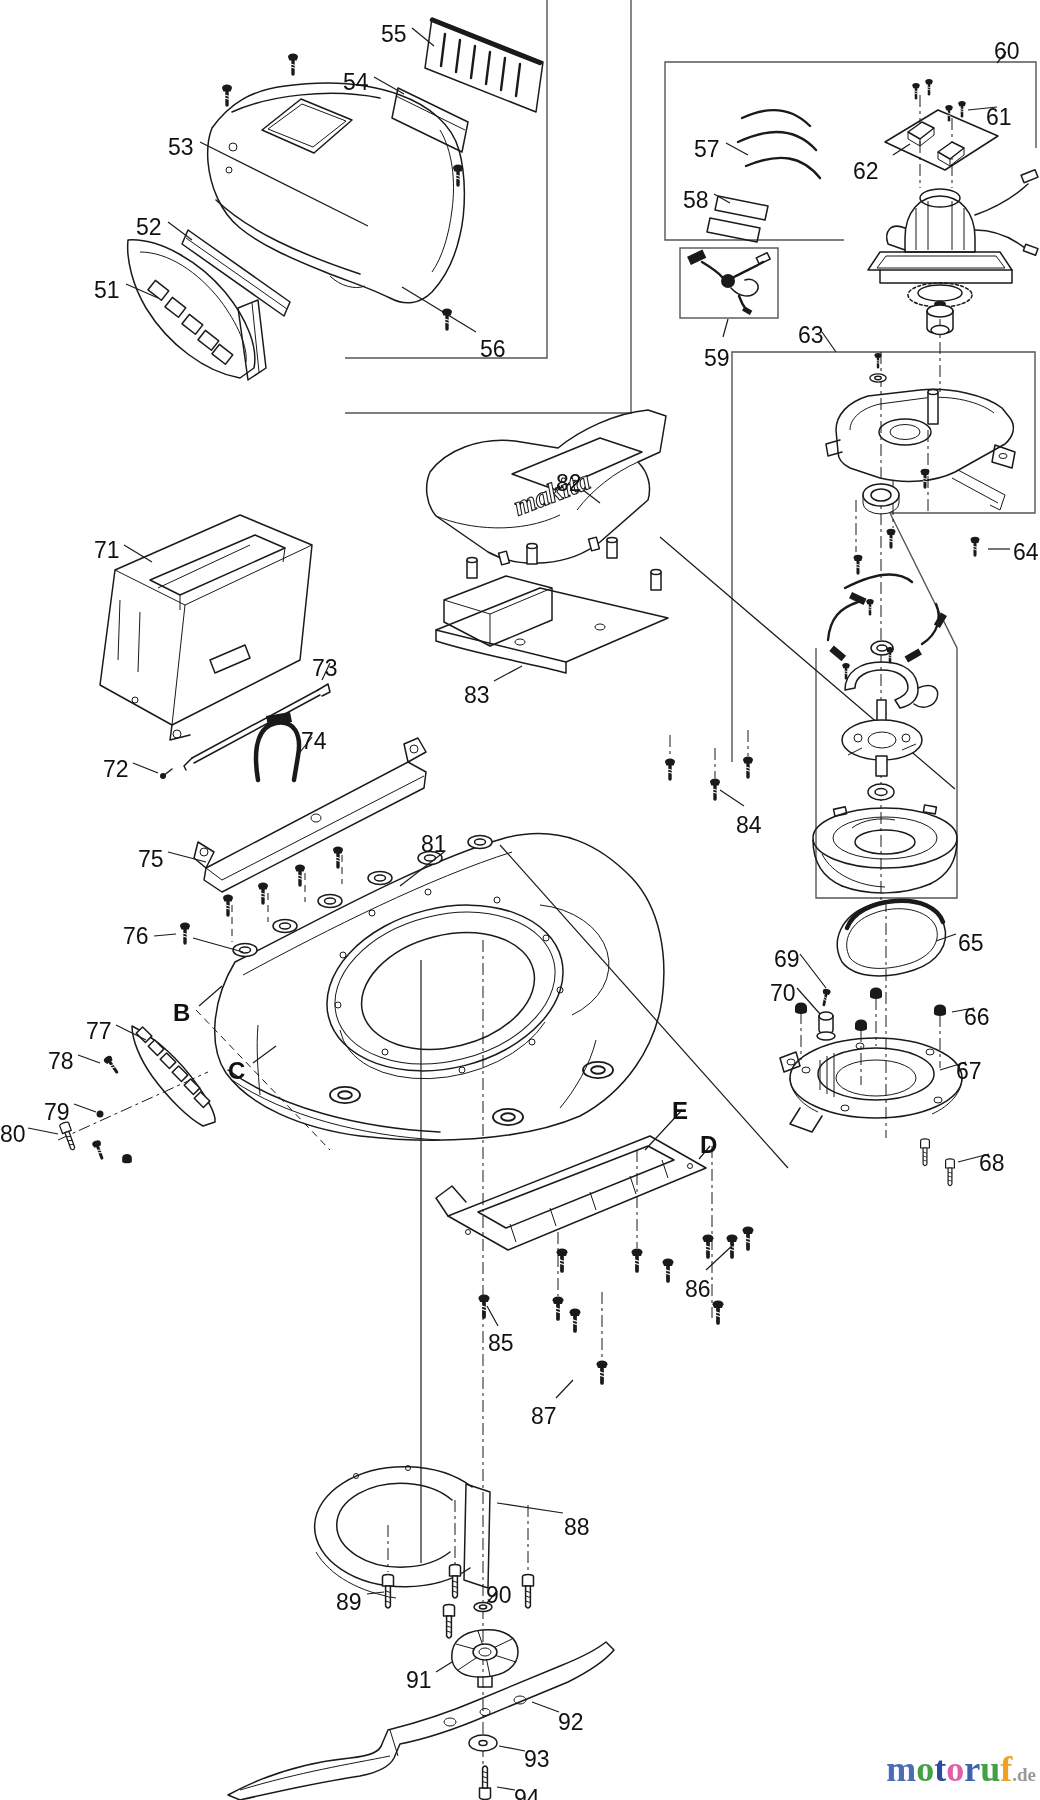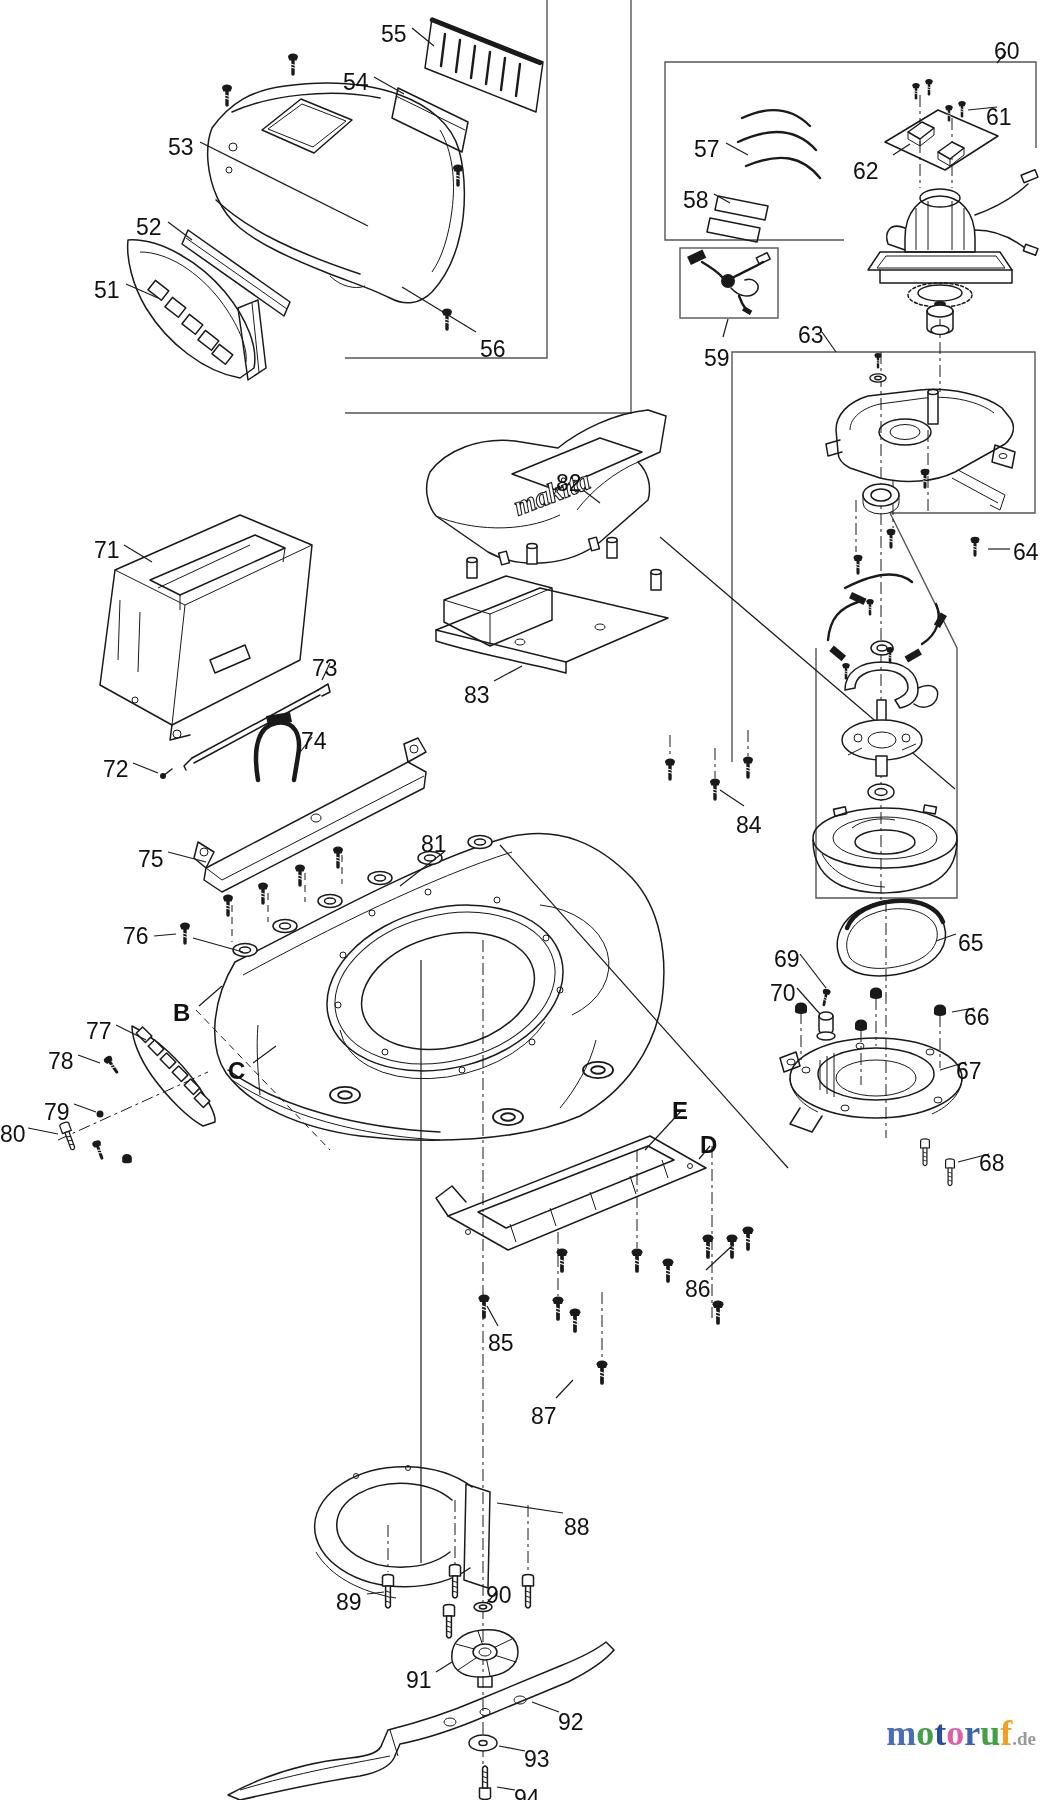--- a/index.html
+++ b/index.html
@@ -12,21 +12,21 @@
   .thin{fill:none;stroke:#1a1a1a;stroke-width:1;}
   .wf  {fill:#fff;stroke:#1a1a1a;stroke-width:1.5;stroke-linejoin:round;}
   .fl  {fill:#1a1a1a;stroke:none;}
   .ldr {fill:none;stroke:#1a1a1a;stroke-width:1.2;}
   .box {fill:none;stroke:#555;stroke-width:1.4;}
   .axis{fill:none;stroke:#1a1a1a;stroke-width:1;stroke-dasharray:12 4 3 4;}
   .dash{fill:none;stroke:#1a1a1a;stroke-width:1;stroke-dasharray:7 5;}
   .lbl {font:23px "Liberation Sans",sans-serif;fill:#111;}
   .lblB{font:bold 24px "Liberation Sans",sans-serif;fill:#111;}
   .logo{font:bold italic 28px "Liberation Serif",serif;fill:#fff;stroke:#1a1a1a;stroke-width:1.1;}
-  #wm{position:absolute;left:856px;top:1712px;width:180px;text-align:right;
+  #wm{position:absolute;left:856px;top:1748px;width:180px;text-align:right;
       font:bold 36px "Liberation Serif",serif;letter-spacing:0;}
   #wm .sfx{font:bold 19px "Liberation Serif",serif;color:#999;}
 </style>
 </head>
 <body>
 
 <div id="stage">
 <svg width="1040" height="1800" viewBox="0 0 1040 1800">
 
   <defs>

